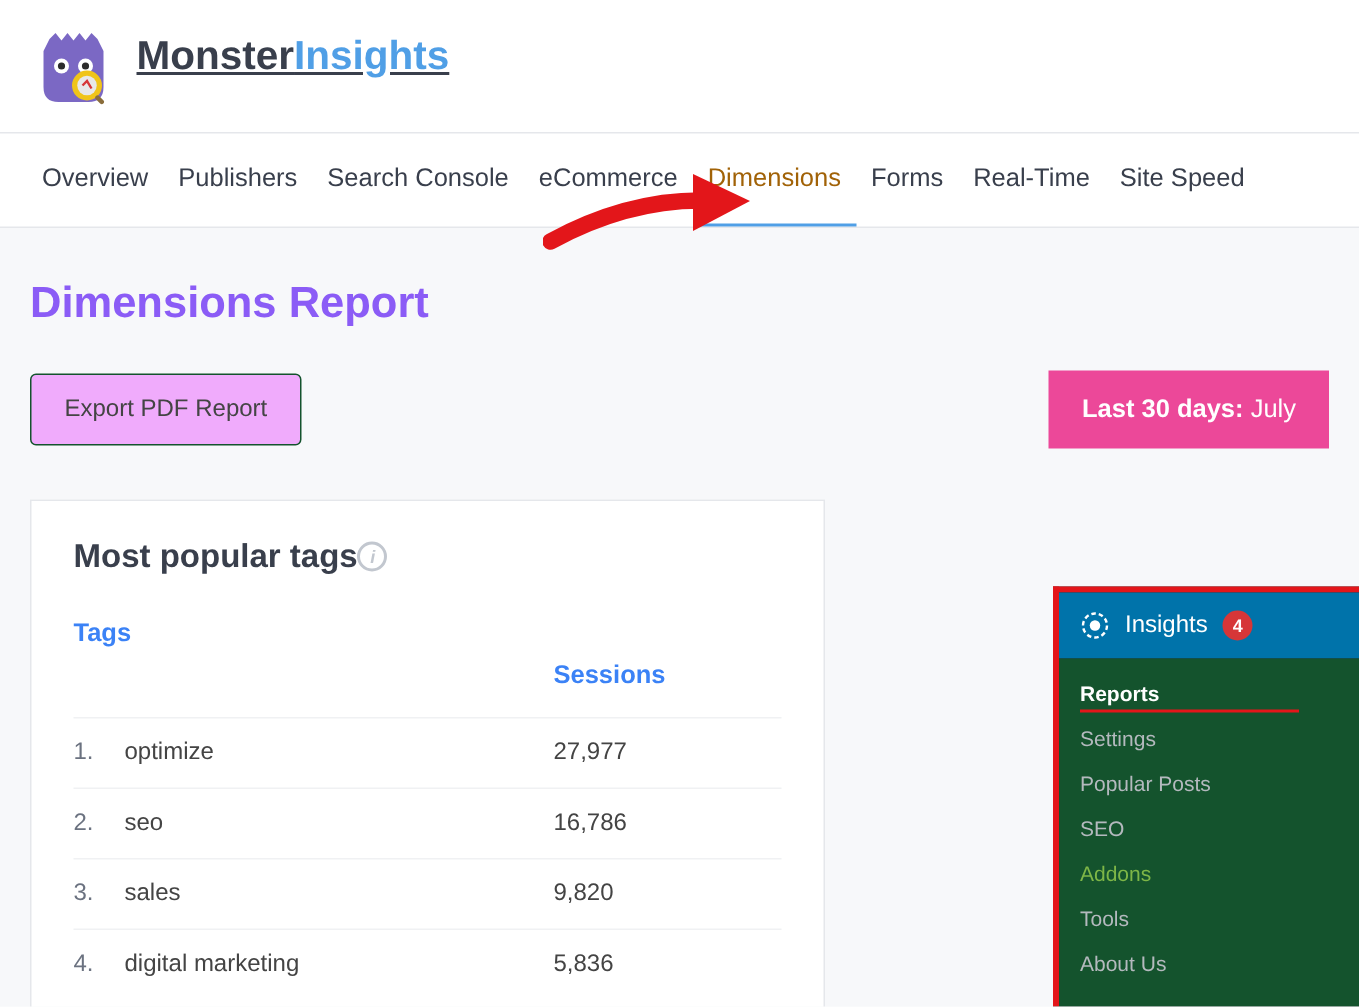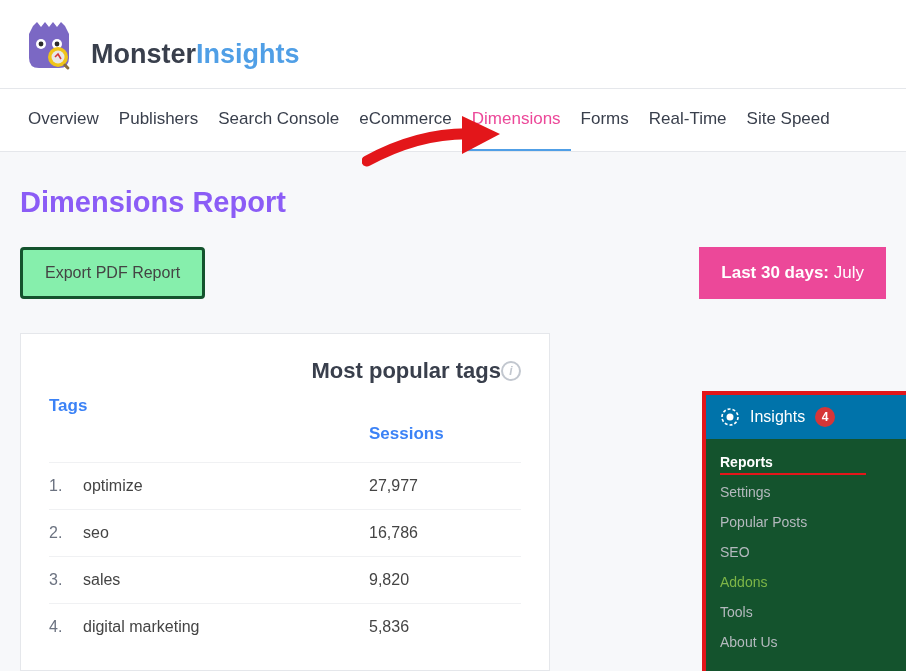--- a/index.html
+++ b/index.html
@@ -1,36 +1,36 @@
 <!DOCTYPE html>
 <html><head>
   <meta charset="utf-8">
   <style>
     * { margin: 0; padding: 0; box-sizing: border-box; }
     body { font-family: -apple-system, BlinkMacSystemFont, 'Segoe UI', Helvetica, Arial, sans-serif; background: #fff; color: #393f4c; width: 906px; height: 671px; overflow: hidden; position: relative; }
     
-    .header { padding: 22px 25px 18px; display: flex; align-items: flex-end; gap: 14px; }
+    .header { padding: 22px 25px 18px; display: flex; align-items: flex-start; gap: 14px; text-decoration: underline; }
     .logo-mark { width: 52px; height: 48px; position: relative; }
     .logo-text { font-size: 27px; font-weight: 700; color: #393f4c; }
     .logo-text .light { color: #509fe6; }
     
     .tabnav { border-top: 1px solid #e5e7eb; border-bottom: 1px solid #e5e7eb; padding: 0 18px; display: flex; }
     .tabnav .tab { padding: 20px 10px; font-size: 17px; color: #393f4c; cursor: pointer; border-bottom: 2px solid transparent; white-space: nowrap; }
-    .tabnav .tab.active { color: #ec4899; border-bottom-color: #509fe6; }
+    .tabnav .tab.active { color: #a16207; border-bottom-color: #509fe6; }
     
     .page { background: #f7f8fa; padding: 34px 20px 0; min-height: 520px; position: relative; }
     .page h1 { font-size: 29px; font-weight: 700; color: #8b5cf6; }
     
     .row-actions { margin-top: 28px; display: flex; justify-content: space-between; align-items: center; }
-    .btn-export { background: #86efac; border: 3px solid #14532d; color: #444; padding: 14px 22px; font-size: 16px; border-radius: 4px; cursor: pointer; }
+    .btn-export { background: #f0abfc; border: 1px solid #14532d; color: #444; padding: 14px 22px; font-size: 16px; border-radius: 4px; cursor: pointer; }
     .btn-range { background: #ec4899; color: #fff; padding: 16px 22px; font-size: 17px; border: none; cursor: pointer; white-space: nowrap; }
     .btn-range .strong { font-weight: 700; }
     
     .card { background: #fff; border: 1px solid #e5e7eb; margin-top: 34px; width: 530px; padding: 24px 28px 20px; }
-    .card-head { display: flex; justify-content: flex-end; align-items: center; margin-bottom: 12px; }
+    .card-head { display: flex; justify-content: flex-start; align-items: center; margin-bottom: 28px; }
     .card-title { font-size: 22px; font-weight: 700; color: #393f4c; }
     .info-icon { width: 20px; height: 20px; border: 2px solid #c2c7cf; border-radius: 50%; display: flex; align-items: center; justify-content: center; color: #c2c7cf; font-size: 12px; font-style: italic; font-weight: 700; cursor: pointer; }
     
     .tbl-head { display: flex; font-weight: 700; font-size: 17px; color: #3b82f6; padding-bottom: 18px; }
     .col-tag { width: 320px; }
     .col-sess { flex: 1; margin-top: 28px; }
     .tbl-row { display: flex; font-size: 16px; color: #444; padding: 14px 0; border-top: 1px solid #f0f1f3; }
     .tbl-row:first-of-type { border-top: none; padding-top: 10px; }
     .row-ix { width: 34px; color: #6b7280; }
     .row-tag { width: 286px; }

